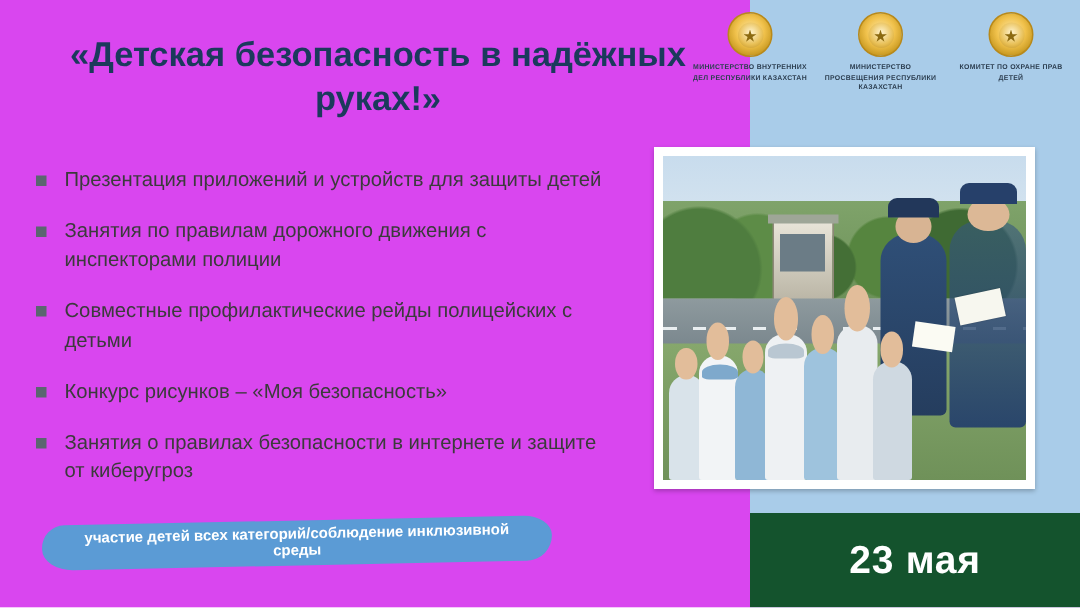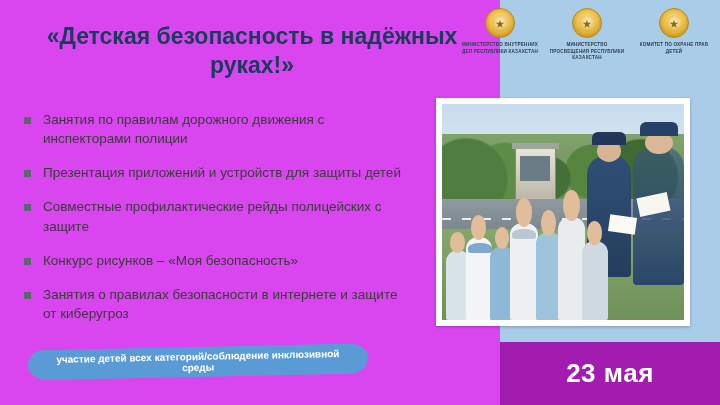--- a/index.html
+++ b/index.html
@@ -26,21 +26,21 @@
     position: absolute;
     top: 0; right: 0;
     width: 220px; height: 405px;
     background: linear-gradient(180deg,#a9cce9 0%, #a9cce9 100%);
   }
   
   .date-block {
     position: absolute;
     right: 0; bottom: 0;
     width: 220px; height: 63px;
-    background: #a21caf;
+    background: #14532d;
     display: flex;
     align-items: center;
     justify-content: center;
   }
   .date-block .date-text {
     color: #ffffff;
     font-size: 26px;
     font-weight: bold;
     letter-spacing: 0.5px;
   }
@@ -228,29 +228,29 @@
     <div class="right-panel-inner"></div>
   </div>
 
   <div class="content">
 
     <div class="title">«Детская безопасность в надёжных руках!»</div>
 
     <div class="bullets">
       <div class="bullet-item">
         <span class="bullet-marker"></span>
+        <span class="bullet-text">Презентация приложений и устройств для защиты детей</span>
+      </div>
+      <div class="bullet-item">
+        <span class="bullet-marker"></span>
         <span class="bullet-text">Занятия по правилам дорожного движения с инспекторами полиции</span>
       </div>
       <div class="bullet-item">
         <span class="bullet-marker"></span>
-        <span class="bullet-text">Презентация приложений и устройств для защиты детей</span>
-      </div>
-      <div class="bullet-item">
-        <span class="bullet-marker"></span>
-        <span class="bullet-text">Совместные профилактические рейды полицейских с защите</span>
+        <span class="bullet-text">Совместные профилактические рейды полицейских с детьми</span>
       </div>
       <div class="bullet-item">
         <span class="bullet-marker"></span>
         <span class="bullet-text">Конкурс рисунков – «Моя безопасность»</span>
       </div>
       <div class="bullet-item">
         <span class="bullet-marker"></span>
         <span class="bullet-text">Занятия о правилах безопасности в интернете и защите от киберугроз</span>
       </div>
     </div>

